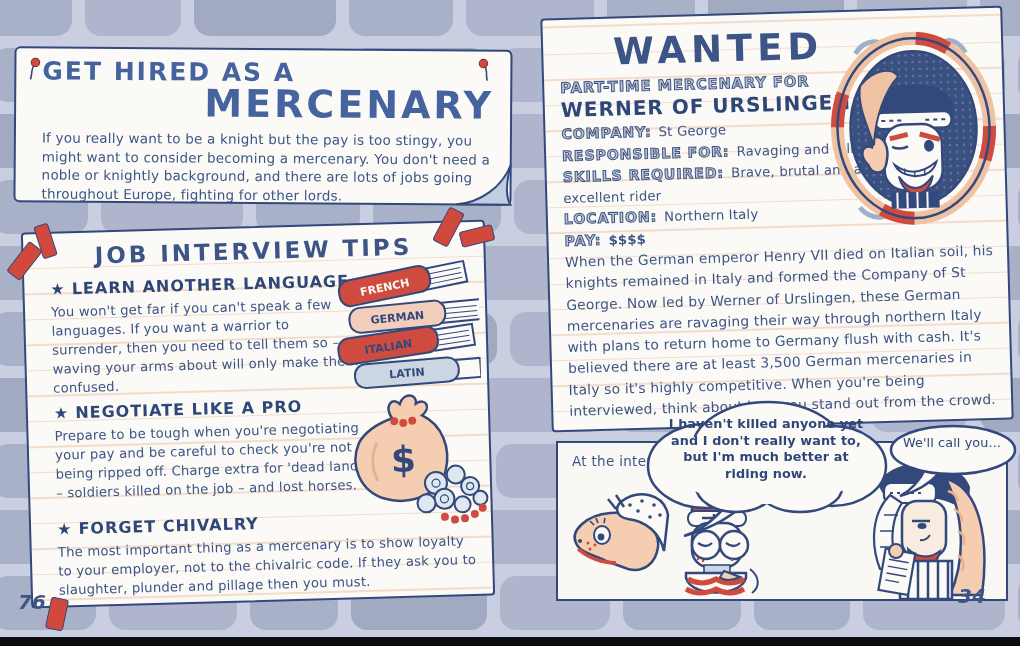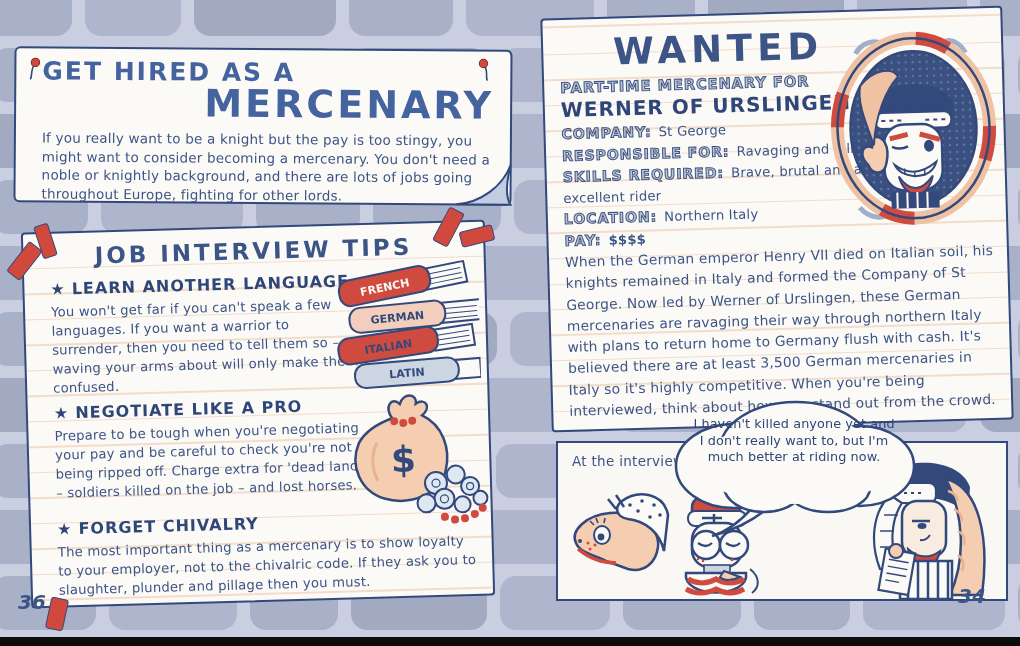--- a/index.html
+++ b/index.html
@@ -50,21 +50,21 @@
   .wbody{position:absolute;left:16px;top:232px;width:432px;margin:0;font-size:13.8px;line-height:21.3px;letter-spacing:.2px;}
   .portrait{position:absolute;right:4px;top:14px;}
 
   .panel{left:556px;top:441px;width:452px;height:160px;background:#f9f8f4;z-index:2;}
   .caption{position:absolute;left:14px;top:10px;font-size:13.5px;letter-spacing:.3px;}
   .kid-ill{position:absolute;left:6px;top:30px;}
   .man-ill{position:absolute;right:4px;top:8px;}
 
   .bubble{position:absolute;z-index:6;}
   .bubble .btext{position:absolute;text-align:center;font-size:12.8px;line-height:16.5px;letter-spacing:.1px;color:#2f4679;}
-  .bubble-cloud{left:668px;top:394px;width:252px;height:146px;}
+  .bubble-cloud{left:640px;top:394px;width:252px;height:146px;font-weight:bold;}
   .bubble-cloud .btext{left:24px;top:22px;width:204px;}
   .bubble-oval{left:888px;top:424px;width:130px;height:78px;}
   .bubble-oval .btext{left:8px;top:11px;width:112px;}
 
   .pagenum{position:absolute;font-size:20px;font-weight:800;font-style:italic;color:#3d5586;z-index:3;}
   .pn76{left:18px;top:590px;}
   .pn77{left:958px;top:584px;}
 </style>
 </head>
 <body>
@@ -263,21 +263,21 @@
       </g>
     </svg>
   </section>
 
   <div class="tape" style="left:38px;top:224px;width:13px;height:32px;transform:rotate(-18deg);"></div>
   <div class="tape" style="left:16px;top:242px;width:15px;height:36px;transform:rotate(38deg);"></div>
   <div class="tape" style="left:440px;top:208px;width:15px;height:36px;transform:rotate(28deg);"></div>
   <div class="tape" style="left:460px;top:228px;width:32px;height:14px;transform:rotate(-14deg);"></div>
   <div class="tape" style="left:48px;top:598px;width:16px;height:30px;transform:rotate(12deg);"></div>
 
-  <div class="pagenum pn76">36</div>
+  <div class="pagenum pn76">76</div>
 
   <section class="sheet ruled">
     <h1 class="whead">WANTED</h1>
     <div class="sub1 outline-label">PART-TIME MERCENARY FOR</div>
     <div class="sub2">WERNER OF URSLINGEN</div>
 
     <div class="fields">
       <div class="frow"><span class="flabel outline-label">COMPANY:</span><span class="fvalue">St George</span></div>
       <div class="frow"><span class="flabel outline-label">RESPONSIBLE FOR:</span><span class="fvalue">Ravaging and pillaging</span></div>
       <div class="frow"><span class="flabel outline-label">SKILLS REQUIRED:</span><span class="fvalue">Brave, brutal and an excellent rider</span></div>
@@ -393,17 +393,24 @@
         <ellipse cx="192" cy="72" rx="54" ry="40"></ellipse>
         <ellipse cx="96" cy="92" rx="40" ry="26"></ellipse>
         <ellipse cx="160" cy="94" rx="42" ry="24"></ellipse>
       </g>
       <ellipse cx="128" cy="70" rx="100" ry="40" fill="#fbfaf6"></ellipse>
       <ellipse cx="128" cy="56" rx="70" ry="40" fill="#fbfaf6"></ellipse>
     </svg>
     <div class="btext">I haven't killed anyone yet and I don't really want to, but I'm much better at riding now.</div>
   </div>
 
+  <div class="bubble bubble-oval">
+    <svg width="130" height="78" viewBox="0 0 130 78">
+      <path d="M38 44 Q28 64 12 72 Q36 66 52 48" fill="#fbfaf6" stroke="#33497c" stroke-width="2.5"></path>
+      <ellipse cx="65" cy="26" rx="62" ry="24" fill="#fbfaf6" stroke="#33497c" stroke-width="2.5"></ellipse>
+    </svg>
+    <div class="btext">We'll call you...</div>
+  </div>
 
   <div class="pagenum pn77">34</div>
 
   <div class="black-bar"></div>
 </div>
 
 </body></html>

